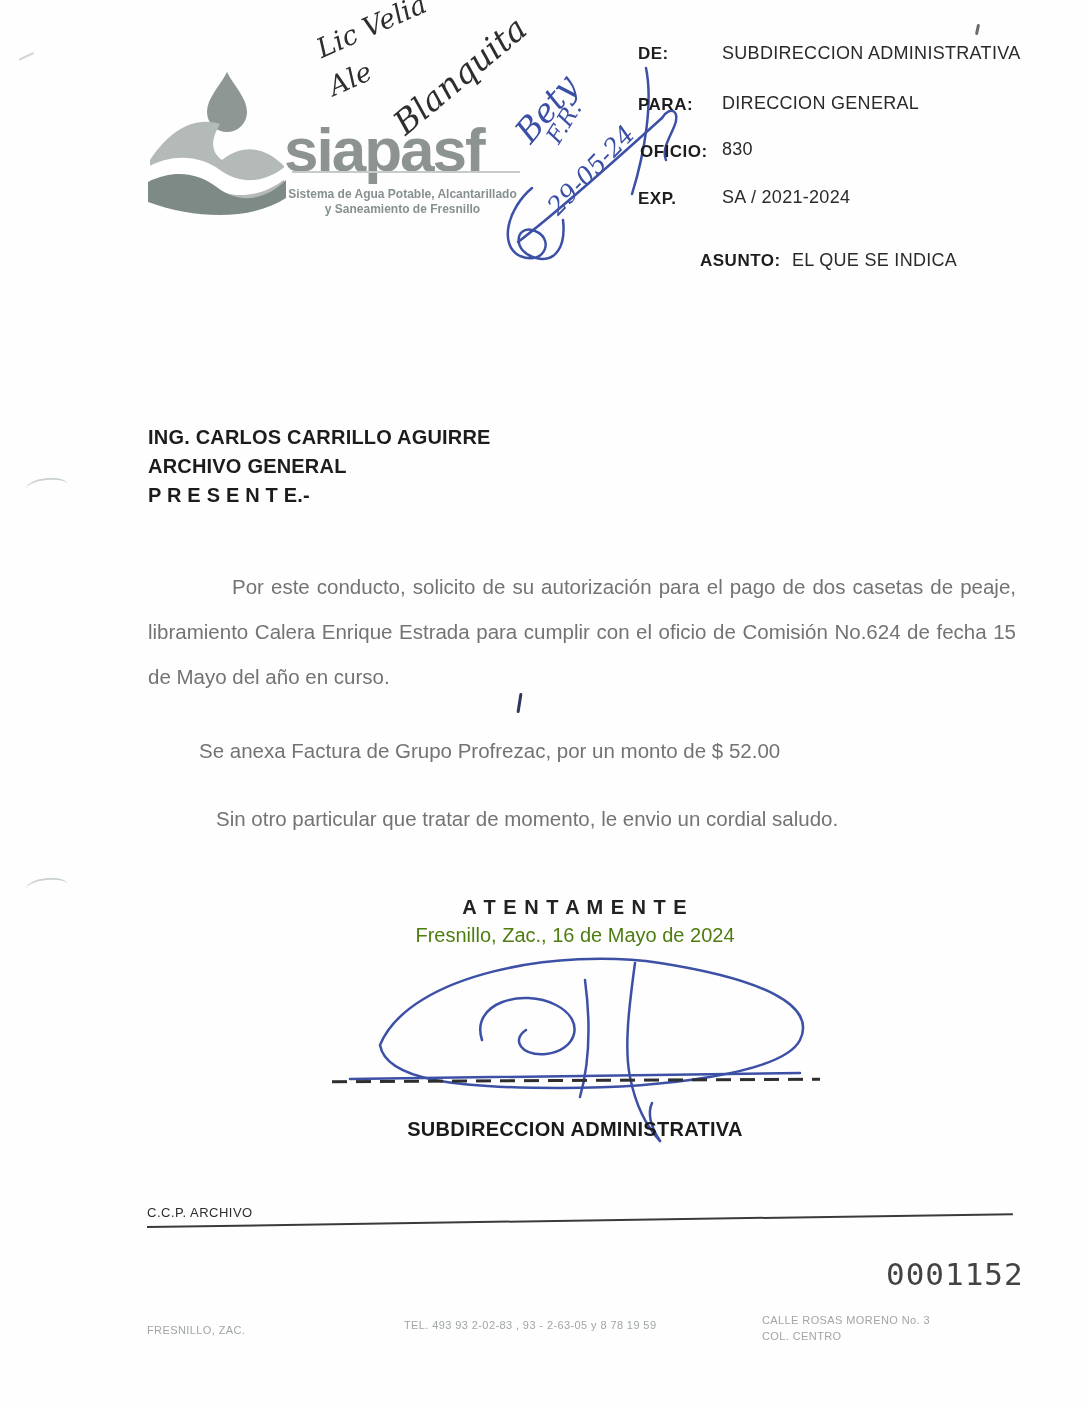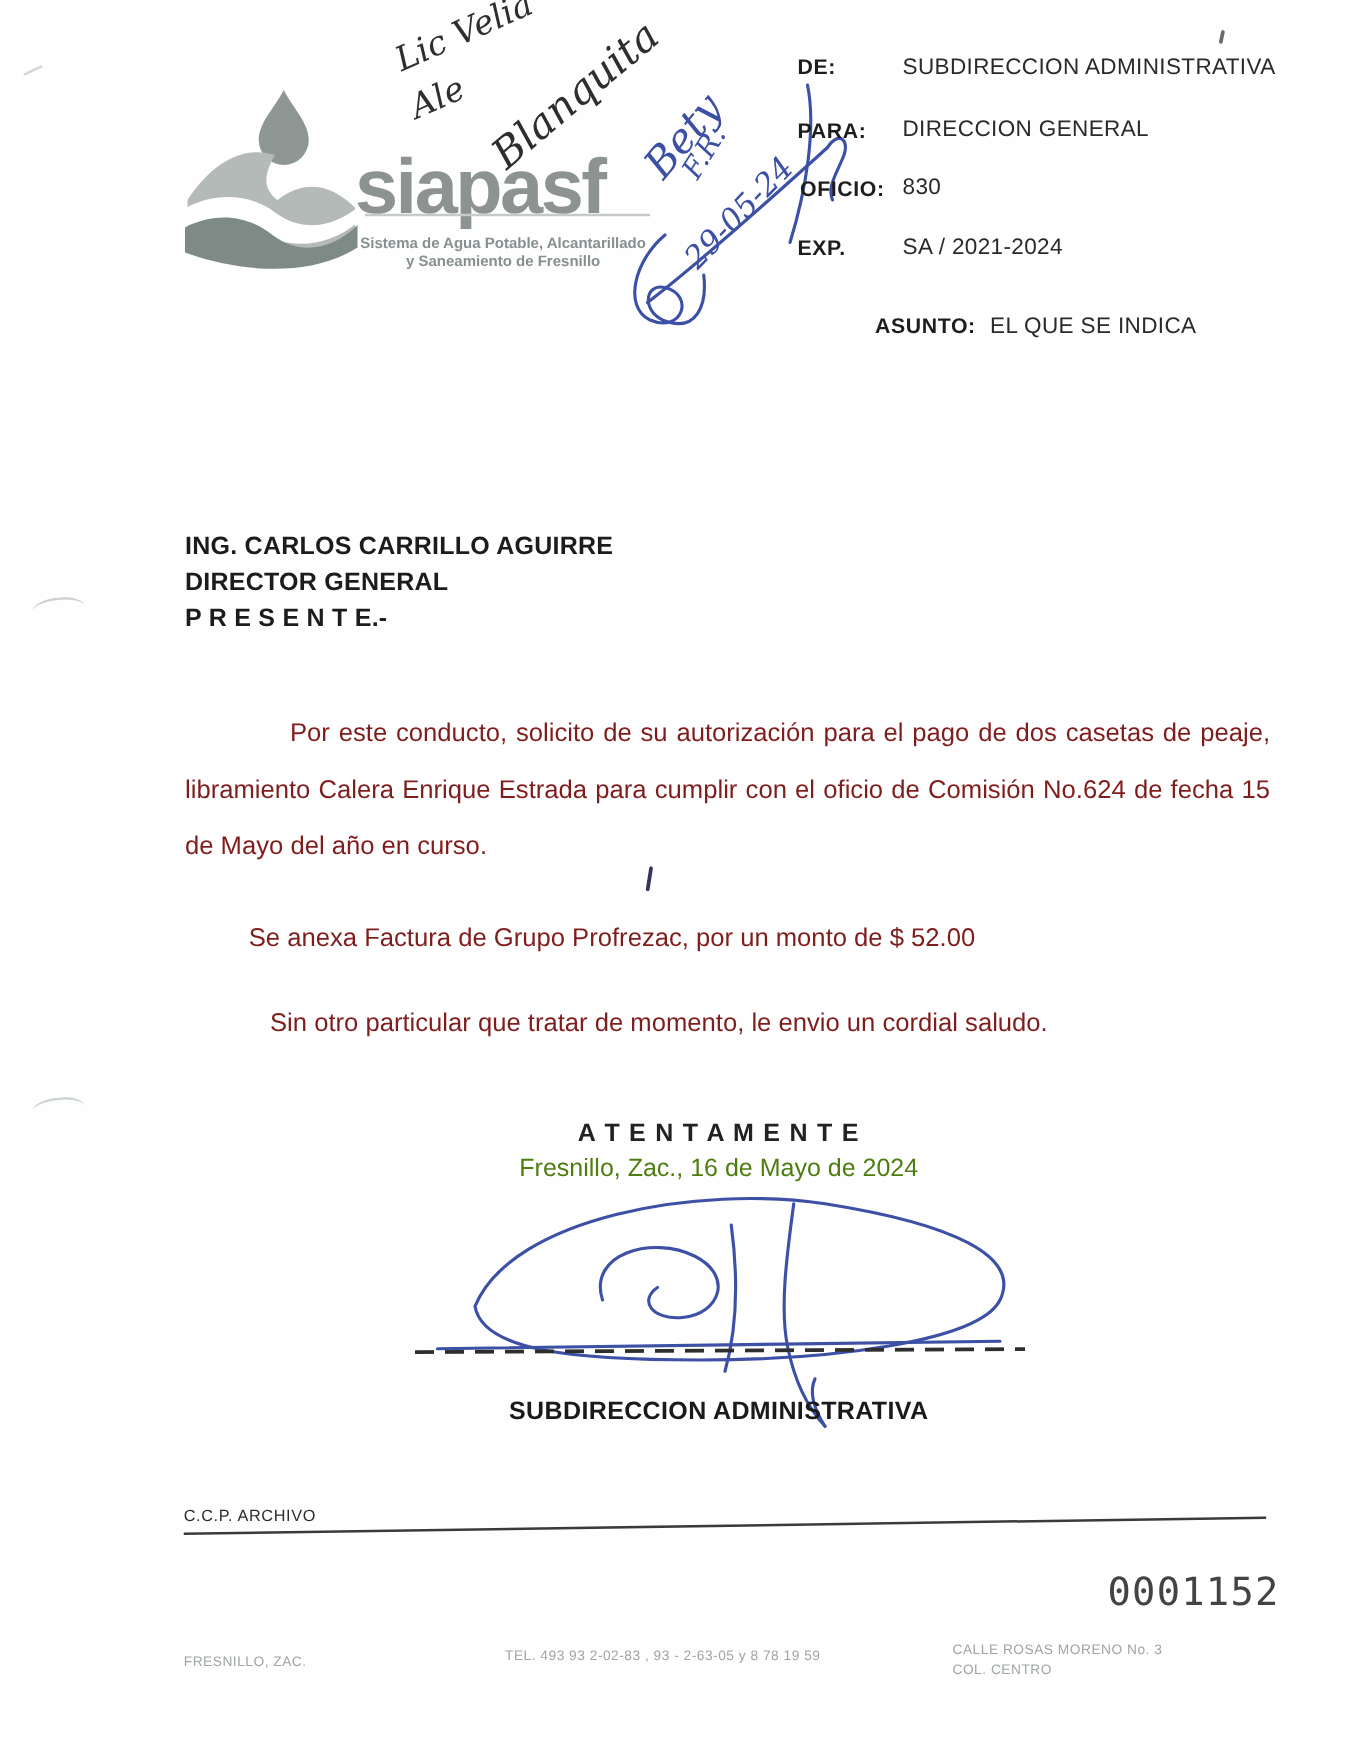--- a/index.html
+++ b/index.html
@@ -13,21 +13,21 @@
   
   .wordmark{font-size:62px;font-weight:700;letter-spacing:-2px;color:#8d9391;line-height:62px;margin-top:16px;}
   .logo-divider{height:2px;background:#c6cbc9;}
   .tagline{width:245px;font-size:12px;font-weight:bold;color:#879090;text-align:center;line-height:15px;}
   
   .fld-label{font-size:17px;font-weight:bold;letter-spacing:.5px;color:#1d1d1d;}
   .fld-value{font-size:18px;color:#2a2a2a;letter-spacing:.3px;}
   
   .addressee{font-size:20px;font-weight:bold;line-height:29px;letter-spacing:.2px;color:#1c1c1c;}
   
-  .para{font-size:20.5px;line-height:45px;color:#7f1d1d;}
+  .para{font-size:20.5px;line-height:45px;color:#737373;}
   .p1{width:868px;text-align:justify;text-indent:84px;}
   
   .center-zone{left:140px;width:870px;text-align:center;}
   .atent{font-size:20px;letter-spacing:1px;color:#222;font-weight:bold;}
   .placedate{font-size:20px;color:#4d7c0f;}
   .slogan{font-size:23px;font-weight:bold;font-style:italic;color:#161616;letter-spacing:.5px;}
   .signer{font-size:20px;font-weight:bold;color:#1a1a1a;letter-spacing:.3px;}
   .dash-line{
     height:3px;
     background:repeating-linear-gradient(90deg,#2e2e2e 0 15px,transparent 15px 24px);
@@ -86,21 +86,21 @@
   <div class="abs fld-value" style="left:722px;top:93px;">DIRECCION GENERAL</div>
   <div class="abs fld-label" style="left:640px;top:142px;">OFICIO:</div>
   <div class="abs fld-value" style="left:722px;top:139px;">830</div>
   <div class="abs fld-label" style="left:638px;top:189px;">EXP.</div>
   <div class="abs fld-value" style="left:722px;top:187px;">SA / 2021-2024</div>
   <div class="abs fld-label" style="left:700px;top:251px;text-align:right;">ASUNTO:</div>
   <div class="abs fld-value" style="left:792px;top:250px;">EL QUE SE INDICA</div>
 
   <div class="abs addressee" style="left:148px;top:423px;">
     <div>ING. CARLOS CARRILLO AGUIRRE</div>
-    <div>DIRECTOR GENERAL</div>
+    <div>ARCHIVO GENERAL</div>
     <div>P R E S E N T E.-</div>
   </div>
 
   <div class="abs para p1" style="left:148px;top:564px;">Por este conducto, solicito de su autorización para el pago de dos casetas de peaje, libramiento Calera Enrique Estrada para cumplir con el oficio de Comisión No.624 de fecha 15 de Mayo del año en curso.</div>
   <div class="abs para" style="left:199px;top:728px;">Se anexa Factura de Grupo Profrezac, por un monto de $ 52.00</div>
   <div class="abs para" style="left:216px;top:796px;">Sin otro particular que tratar de momento, le envio un cordial saludo.</div>
 
   <div class="abs tick" style="left:518px;top:693px;height:20px;transform:rotate(9deg);"></div>
 
   <div class="abs center-zone atent" style="top:896px;">A T E N T A M E N T E</div>

